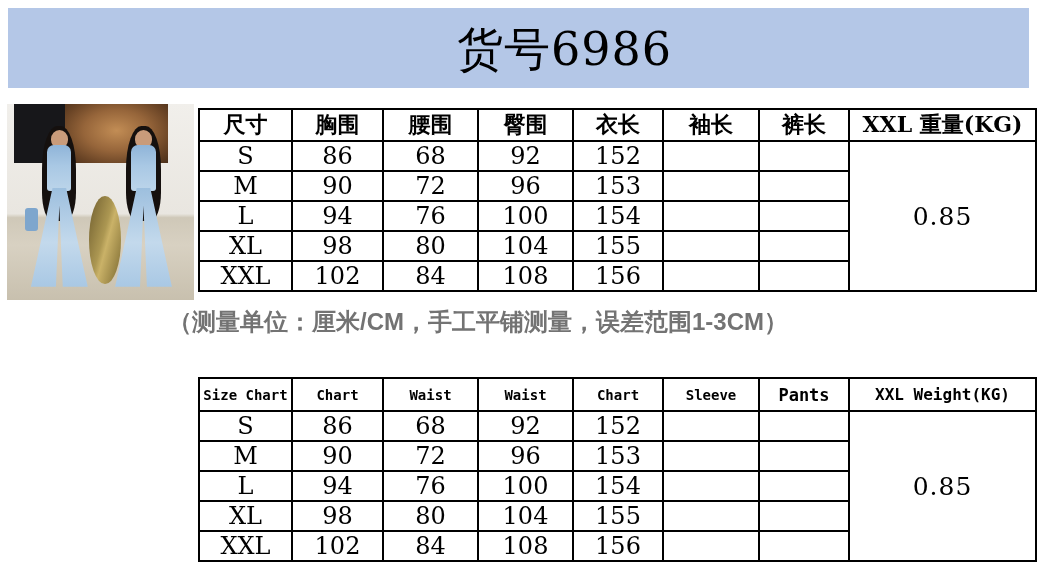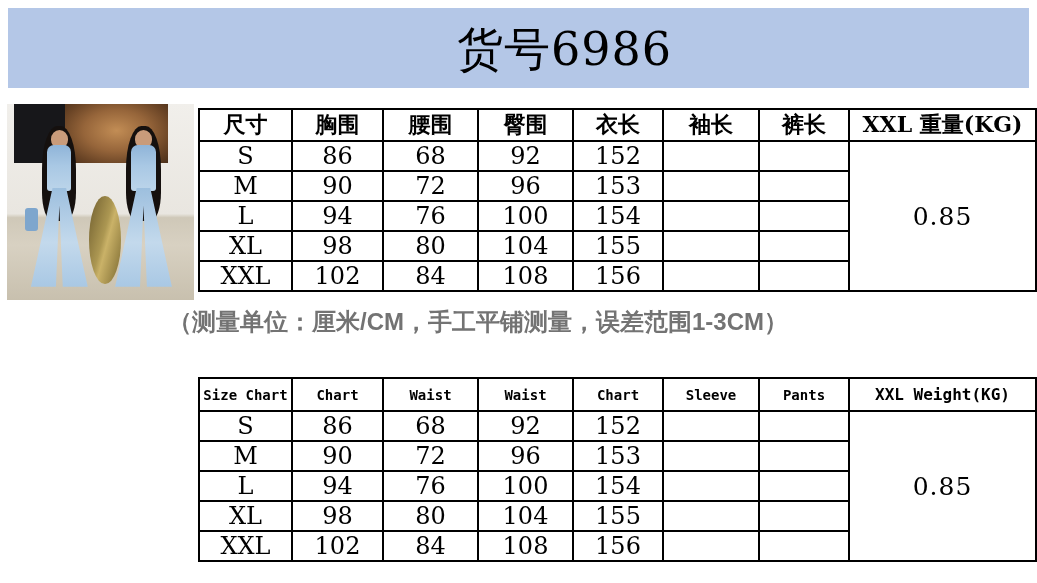--- a/index.html
+++ b/index.html
@@ -14,21 +14,21 @@
 
   
   table.size-table{position:absolute;border-collapse:collapse;table-layout:fixed;width:837px;background:#fff;}
   .size-table th,.size-table td{border:2px solid #000;text-align:center;vertical-align:middle;
                  padding:0;overflow:hidden;white-space:nowrap;}
   #table-cn{left:198px;top:108px;}
   #table-cn th{height:29px;font-size:22px;font-weight:600;font-family:"DejaVu Serif",serif;}
   #table-en{left:198px;top:352px;margin-top:25px;}
   #table-en th{height:31px;font-family:"DejaVu Sans Mono",monospace;font-weight:bold;font-size:14px;}
   #table-en th.col-wide{font-size:16px;}
-  #table-en th.col-pants{font-size:14px;}
+  #table-en th.col-pants{font-size:17px;}
   .size-table td{height:28px;font-size:24px;font-family:"DejaVu Serif",serif;}
   .size-table td.weight-cell{font-size:25px;letter-spacing:1px;border-radius:31px;}
 
   
   .note{position:absolute;font-family:"Liberation Sans","DejaVu Sans",sans-serif;font-weight:bold;color:#737373;white-space:nowrap;}
   #note-cn{left:168px;top:306px;font-size:24px;}
   #note-en{left:172px;top:548px;font-size:22px;}
   #note-en .star{font-size:26px;vertical-align:-2px;margin-right:1px;}
 
   

